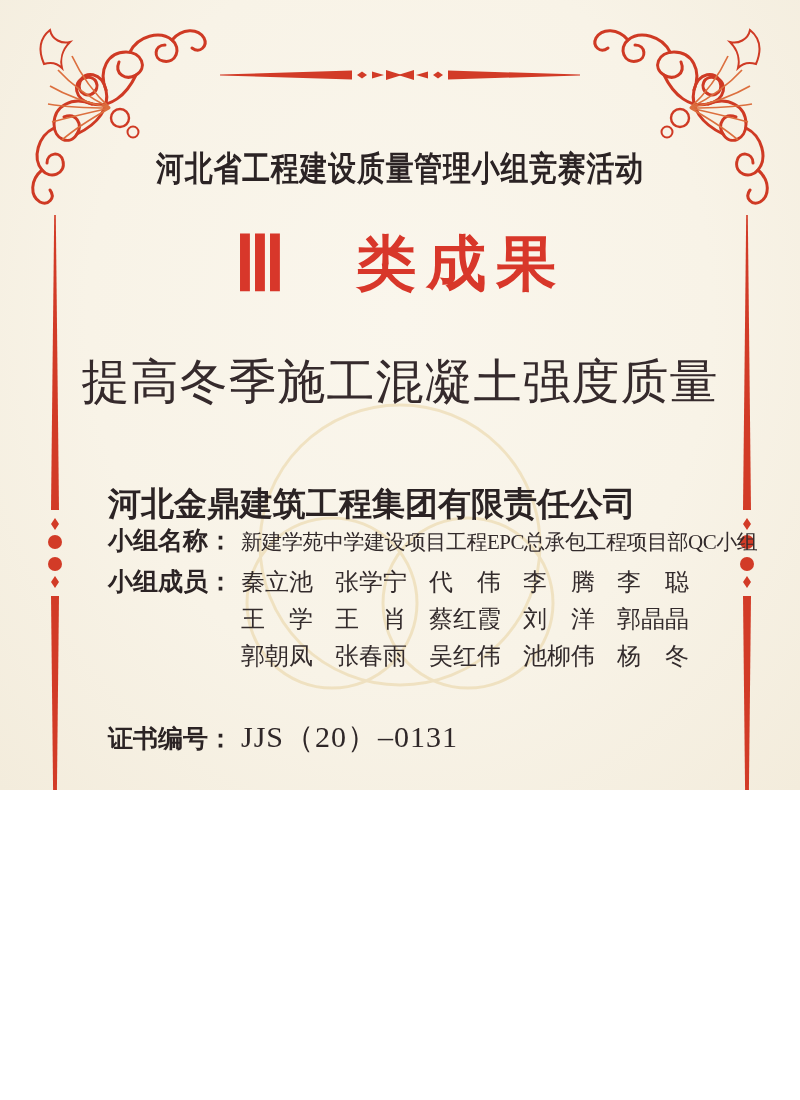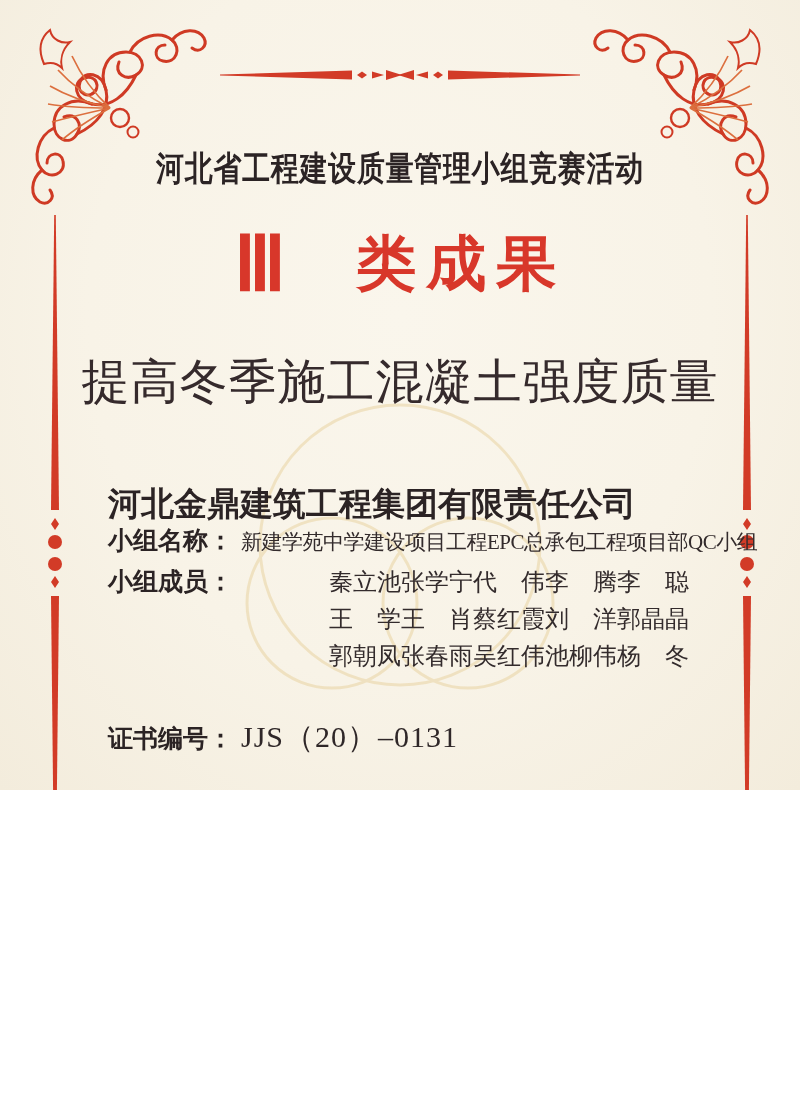--- a/index.html
+++ b/index.html
@@ -47,21 +47,21 @@
     font-family:"Liberation Sans",sans-serif;font-weight:700;
     font-size:25px;color:#2b2324;flex:0 0 auto;margin-right:8px;
   }
   .row-unit{top:482px;}
   .unit-value{font-weight:700;font-size:33px;color:#2b2324;}
   .row-team{top:524px;}
   .team-value{font-size:21px;letter-spacing:-.5px;color:#332b2c;}
   .row-members{top:565px;}
   .member-rows{display:flex;flex-direction:column;}
   .member-row{
-    width:448px;display:flex;justify-content:flex-end;
+    width:448px;display:flex;justify-content:space-between;
     font-size:24px;color:#332b2c;margin-bottom:13px;line-height:24px;
   }
   .row-certno{top:717px;}
   .certno-value{font-size:30px;letter-spacing:1px;color:#2f2728;}
   
   .date-line{
     left:443px;top:920px;font-size:29px;letter-spacing:12px;
     color:#3a2f2f;z-index:1;white-space:nowrap;
   }
   .seal{left:469px;top:795px;width:200px;height:200px;z-index:2;

